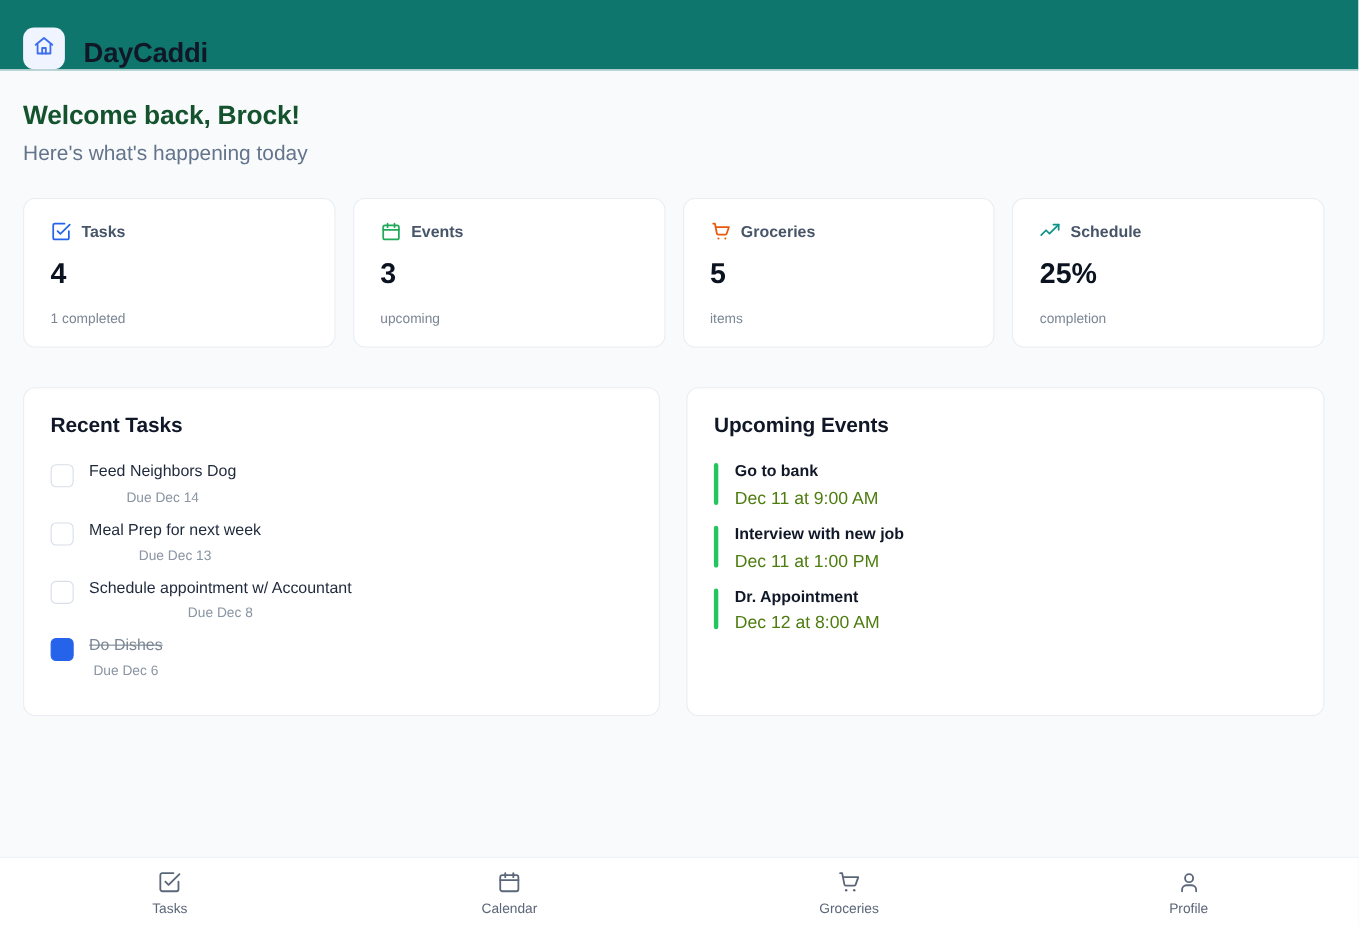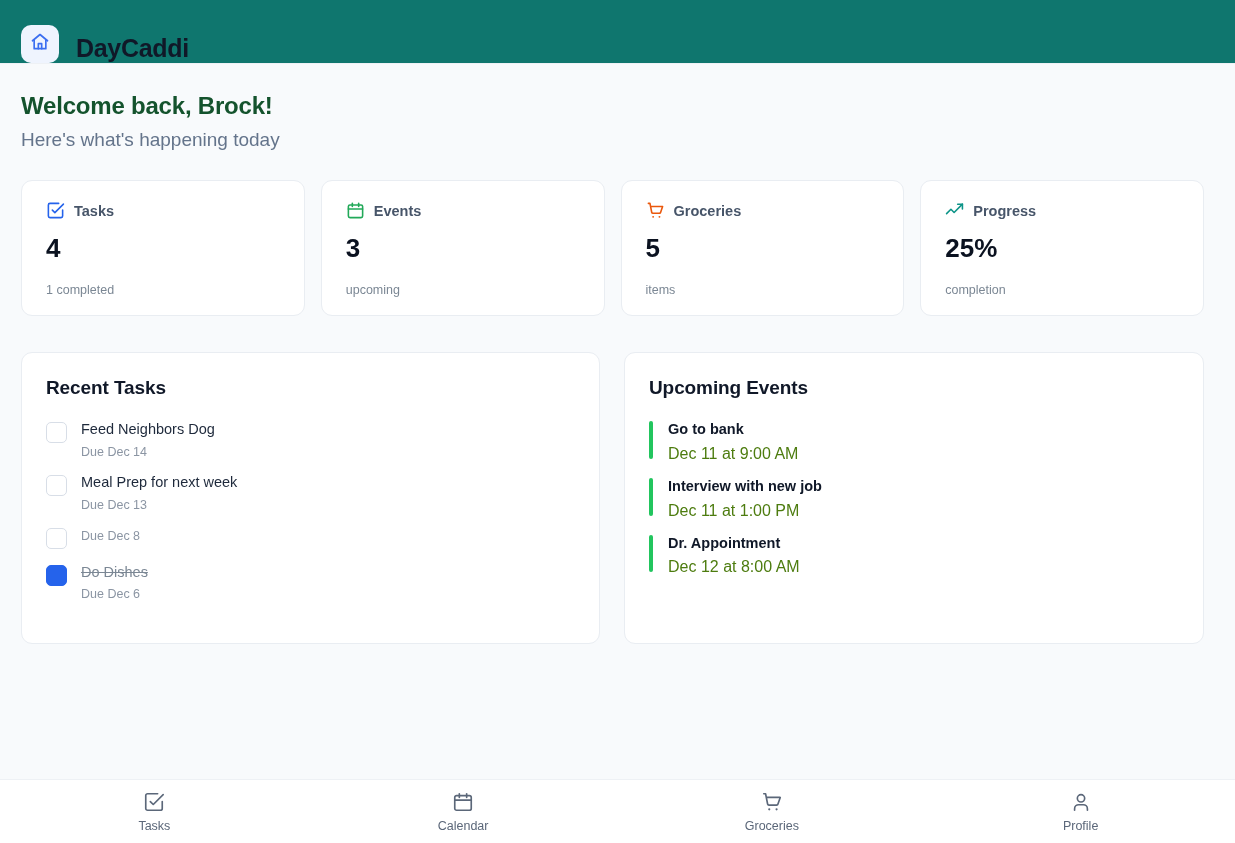--- a/index.html
+++ b/index.html
@@ -122,20 +122,21 @@
     letter-spacing: -0.1px;
   }
 
   
   .task-list { margin-top: 20px; }
   .task-row {
     display: flex;
     align-items: flex-start;
     gap: 14px;
     padding-bottom: 13px;
+    text-align: center;
   }
   .task-checkbox {
     width: 21px;
     height: 21px;
     border-radius: 5px;
     border: 1.5px solid #d8dee7;
     background: #ffffff;
     flex: 0 0 auto;
     margin-top: 3px;
     cursor: pointer;
@@ -283,21 +284,21 @@
     </div>
 
     <div class="stat-card">
       <div class="stat-head">
         <span class="stat-icon">
           <svg width="19" height="19" viewBox="0 0 24 24" fill="none" stroke="#0d9488" stroke-width="2" stroke-linecap="round" stroke-linejoin="round">
             <path d="M2 16l5.5-5.5 4 4L22 4"></path>
               <path d="M16 4h6v6"></path>
           </svg>
         </span>
-        <span class="stat-label">Progress</span>
+        <span class="stat-label">Schedule</span>
       </div>
       <div class="stat-value">25%</div>
       <div class="stat-sub">completion</div>
     </div>
 
   </div>
 
   <div class="panels">
 
     <div class="panel">
@@ -316,20 +317,21 @@
           <span class="task-checkbox"></span>
           <div class="task-text">
             <div class="task-name">Meal Prep for next week</div>
             <div class="task-due">Due Dec 13</div>
           </div>
         </div>
 
         <div class="task-row">
           <span class="task-checkbox"></span>
           <div class="task-text">
+            <div class="task-name">Schedule appointment w/ Accountant</div>
             <div class="task-due">Due Dec 8</div>
           </div>
         </div>
 
         <div class="task-row done">
           <span class="task-checkbox checked"></span>
           <div class="task-text">
             <div class="task-name">Do Dishes</div>
             <div class="task-due">Due Dec 6</div>
           </div>

